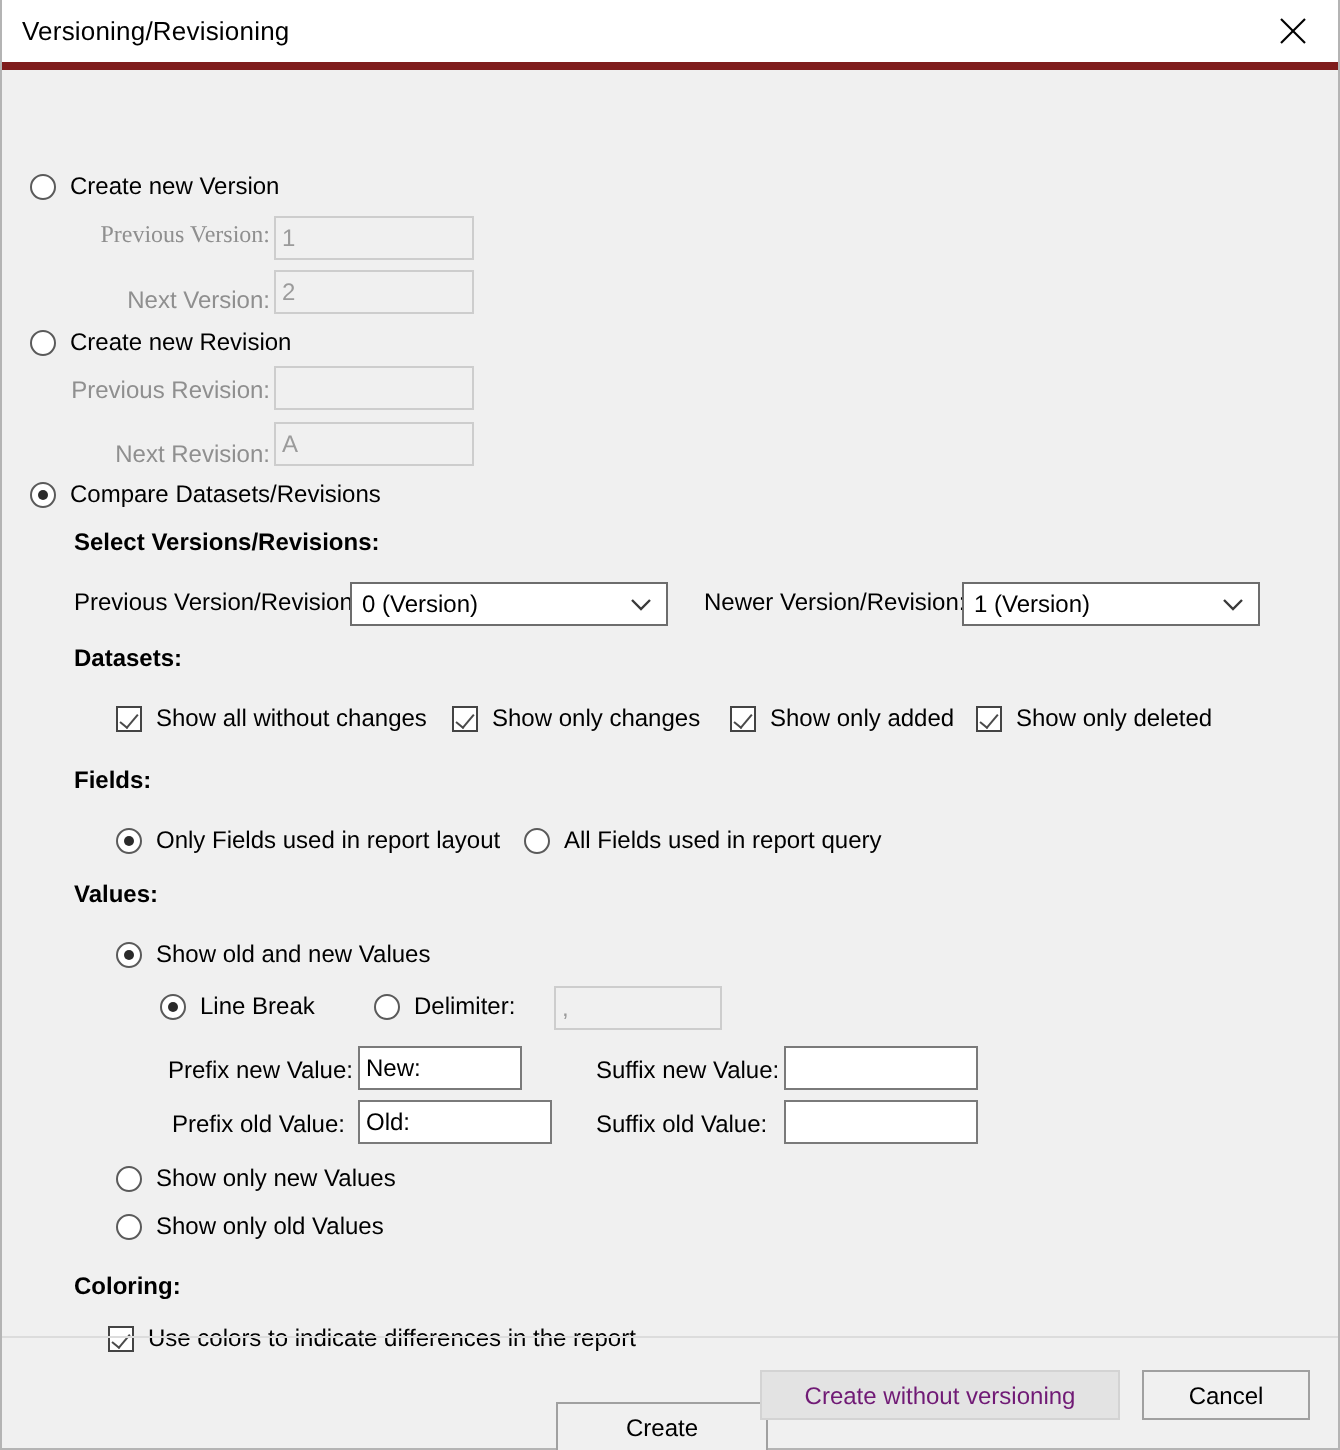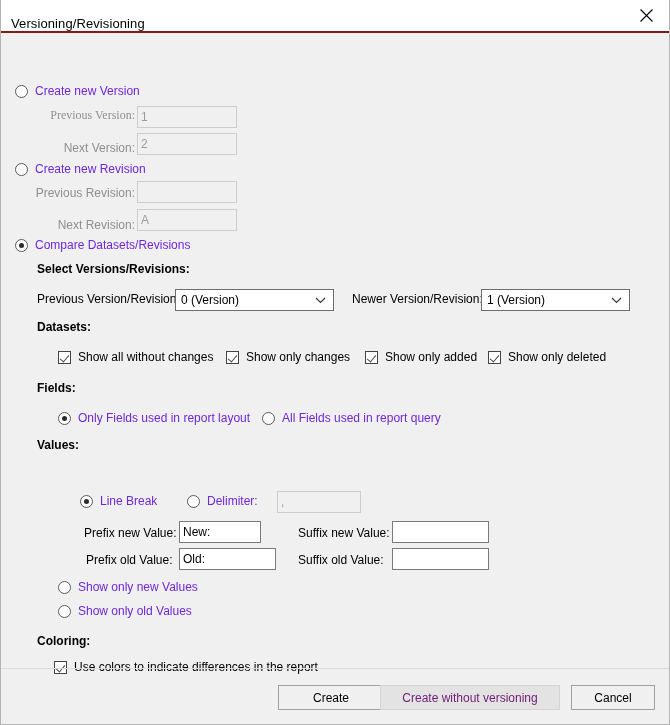--- a/index.html
+++ b/index.html
@@ -26,23 +26,23 @@
     background: #f0f0f0;
     display: flex;
     flex-direction: column;
   }
   
   .titlebar {
     height: 31px;
     min-height: 31px;
     background: #ffffff;
     display: flex;
-    align-items: flex-end;
-    position: relative;
-    border-bottom: 2px solid #7f1d1d;
+    align-items: center;
+    position: relative;
+    border-bottom: 4px solid #7f1d1d;
   }
   .titlebar-text {
     font-size: 13px;
     color: #000000;
     padding-left: 10px;
     letter-spacing: 0.1px;
   }
   .close-btn {
     position: absolute;
     right: 0;
@@ -90,21 +90,21 @@
     left: 3px;
     top: 3px;
     width: 5px;
     height: 5px;
     border-radius: 50%;
     background: #2b2b2b;
   }
   .radio-label {
     margin-left: 7px;
     font-size: 12px;
-    color: #6d28d9;
+    color: #000000;
   }
 
   
   .checkbox {
     width: 13px;
     height: 13px;
     min-width: 13px;
     border: 1px solid #444444;
     background: #ffffff;
     box-sizing: border-box;
@@ -326,20 +326,24 @@
     </div>
     <div class="row" style="left:261px; top:378px;">
       <span class="radio"></span>
       <span class="radio-label">All Fields used in report query</span>
     </div>
 
     <div class="row" style="left:36px; top:405px;">
       <span class="heading">Values:</span>
     </div>
 
+    <div class="row" style="left:57px; top:435px;">
+      <span class="radio checked"></span>
+      <span class="radio-label">Show old and new Values</span>
+    </div>
 
     <div class="row" style="left:79px; top:461px;">
       <span class="radio checked"></span>
       <span class="radio-label">Line Break</span>
     </div>
     <div class="row" style="left:186px; top:461px;">
       <span class="radio"></span>
       <span class="radio-label">Delimiter:</span>
     </div>
     <input class="tinput disabled" style="position: absolute; left: 276px; top: 458px; width: 84px;" disabled="" value=",">
@@ -375,19 +379,19 @@
 
     <div class="row" style="left:36px; top:601px;">
       <span class="heading">Coloring:</span>
     </div>
     <div class="row" style="left:53px; top:627px;">
       <span class="checkbox checked"></span>
       <span class="cb-label">Use colors to indicate differences in the report</span>
     </div>
 
     <div class="footer">
-      <div class="btn" style="left:277px; top:16px; width:106px;">Create</div>
+      <div class="btn" style="left:277px; top:32px; width:106px;">Create</div>
       <div class="btn disabled" style="left:379px; top:16px; width:180px;">Create without versioning</div>
       <div class="btn" style="left:570px; top:16px; width:84px;">Cancel</div>
     </div>
 
   </div>
 </div>
 
 </body></html>

